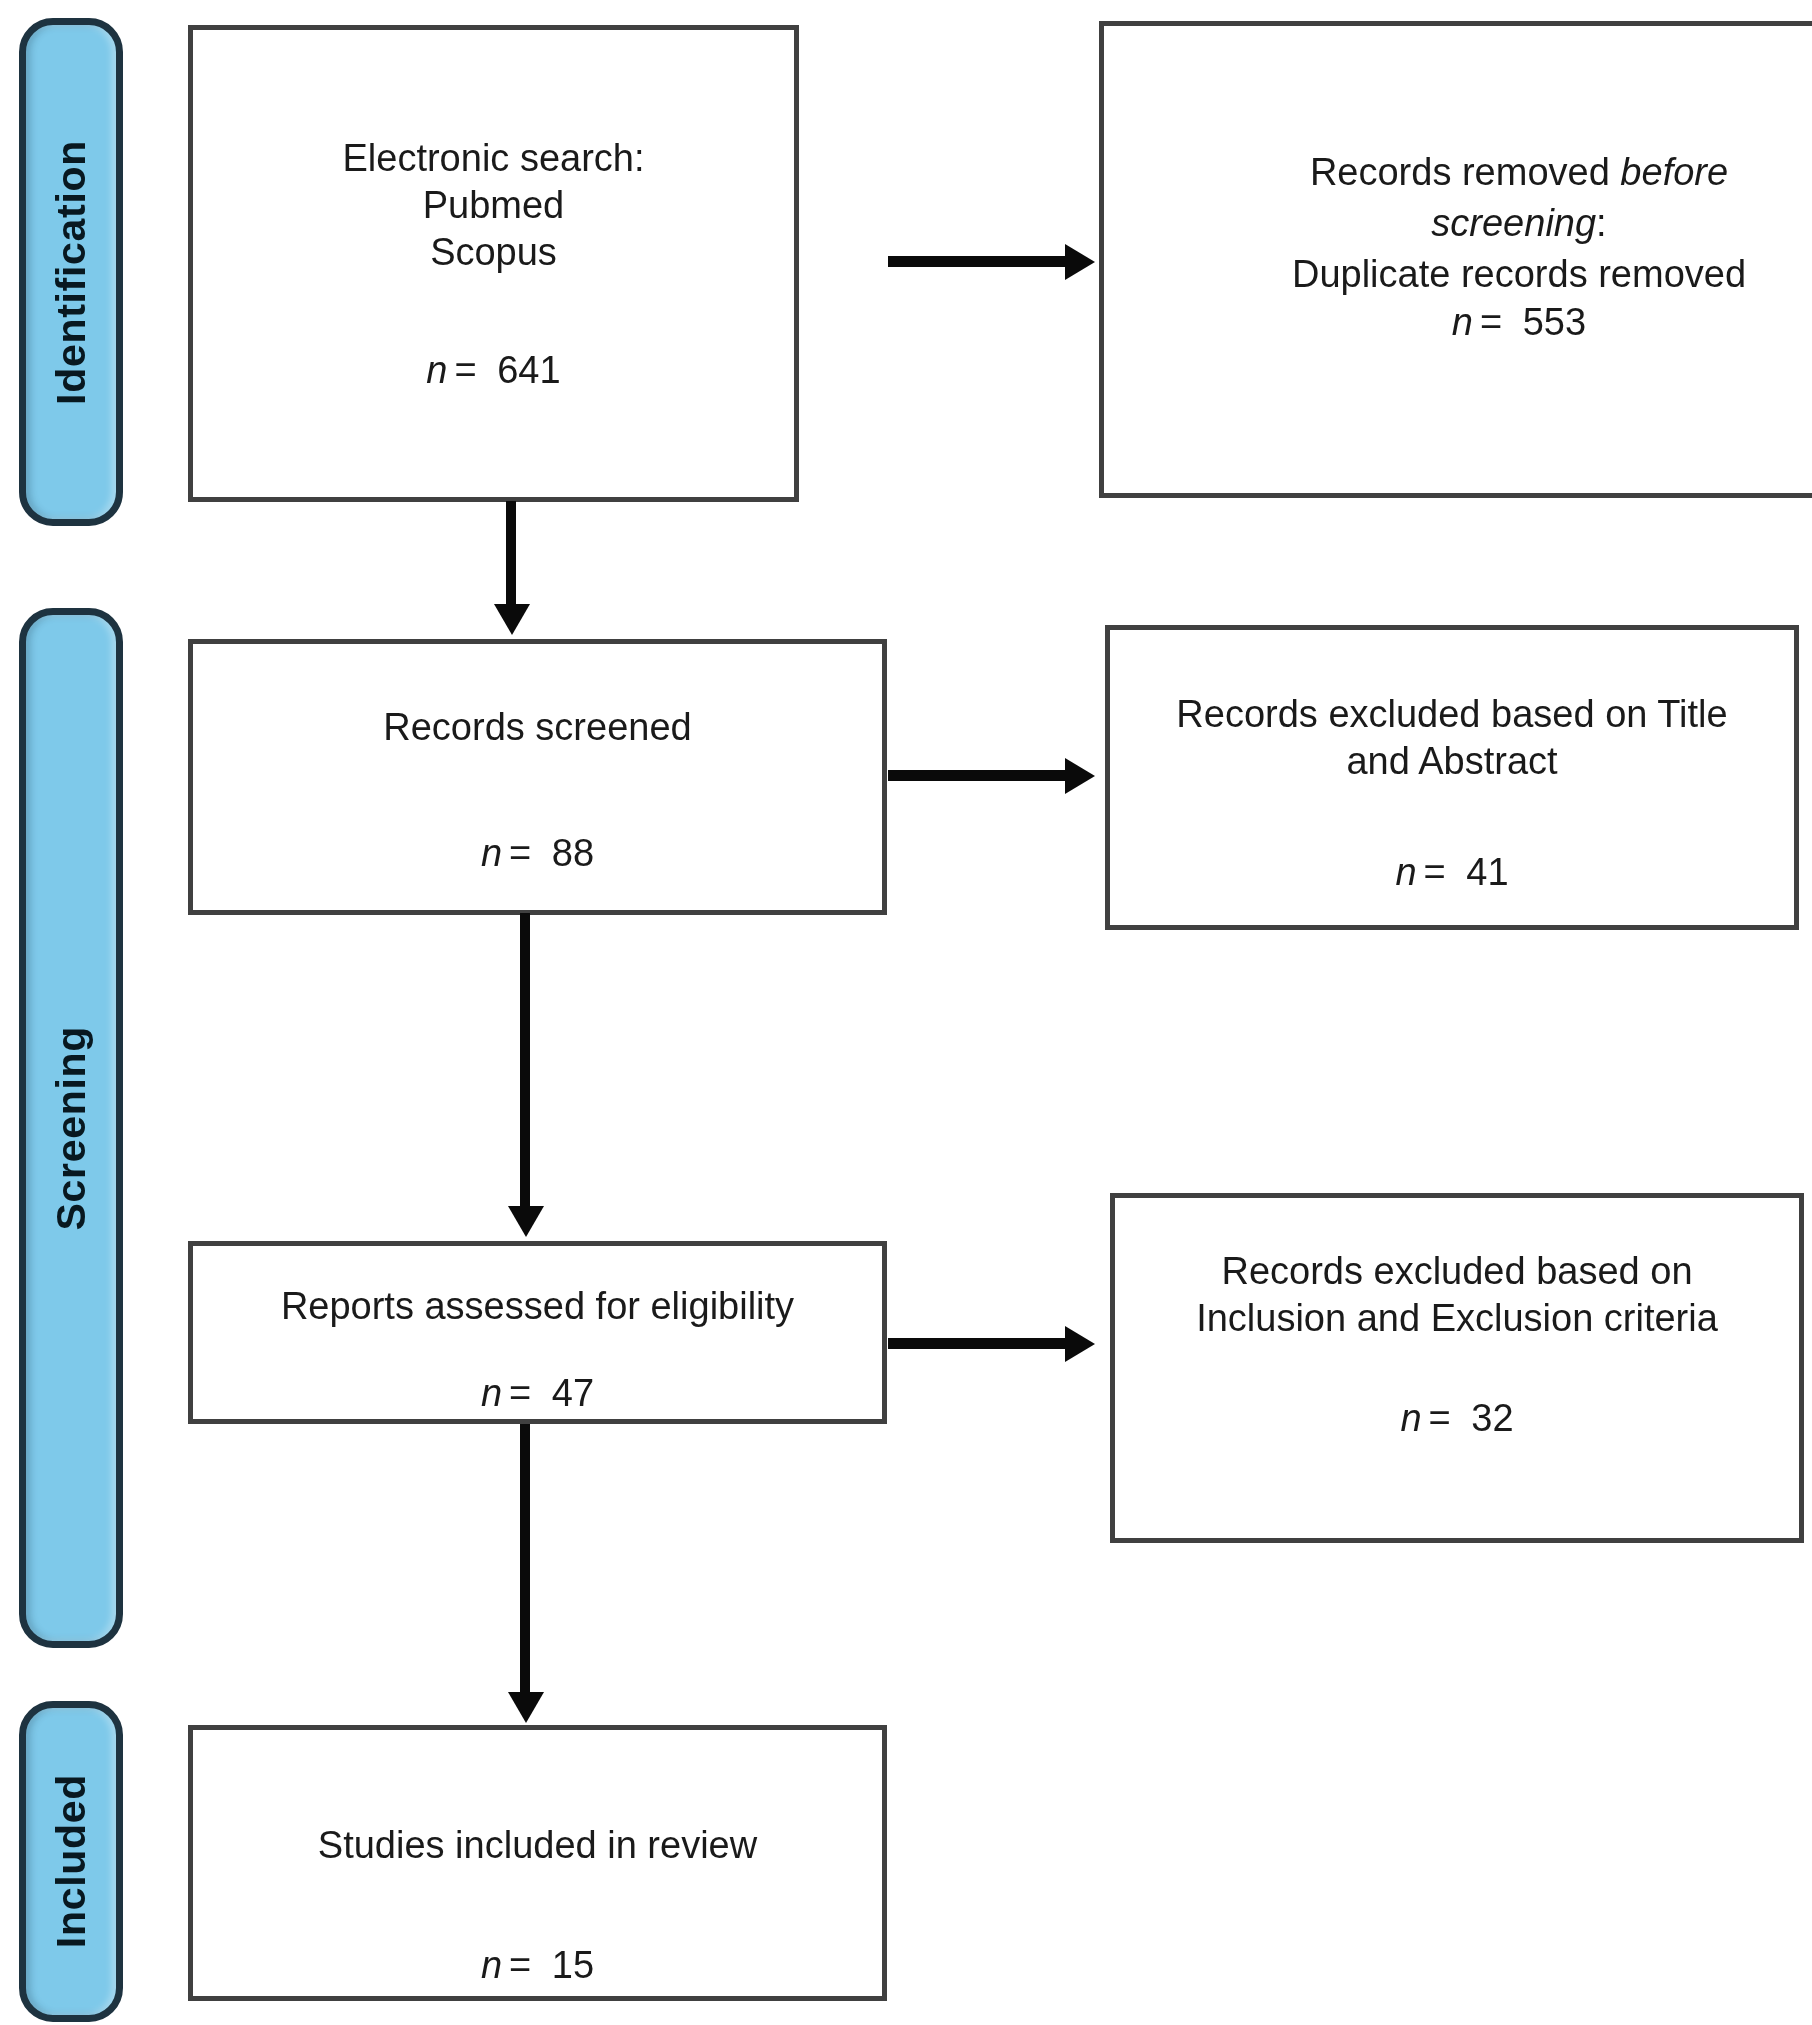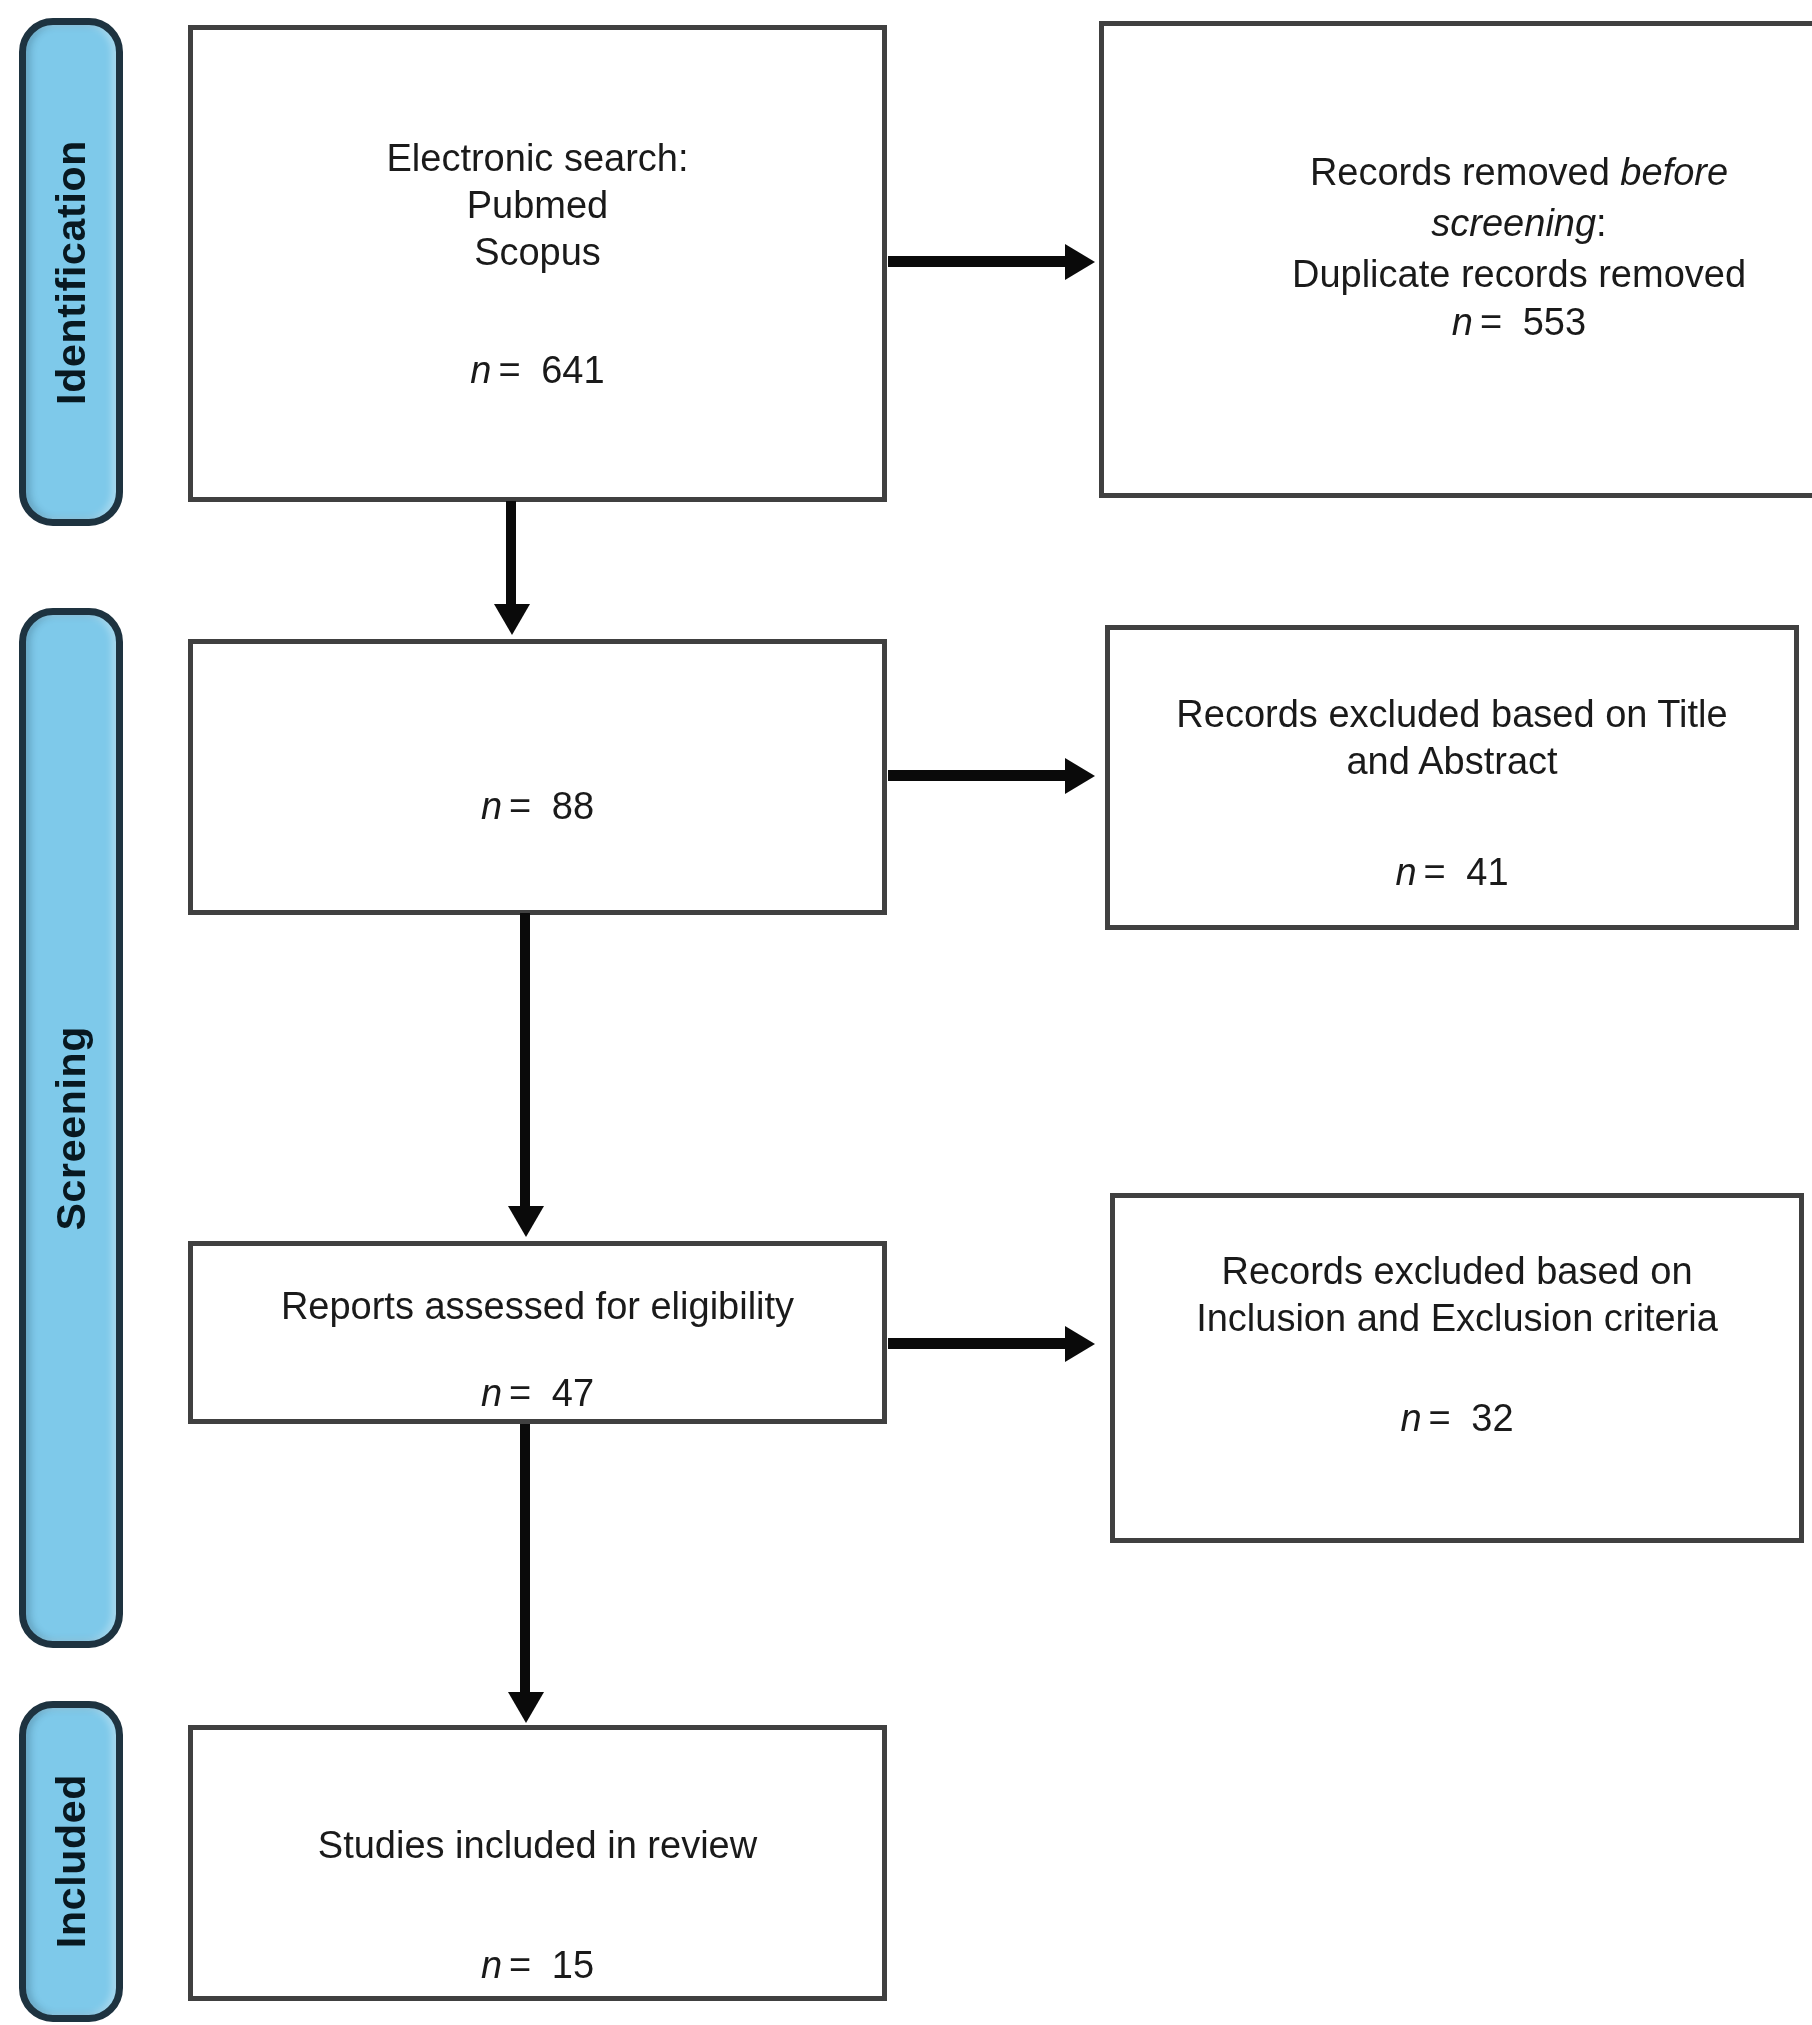--- a/index.html
+++ b/index.html
@@ -107,21 +107,21 @@
   <div class="stage" style="top:18px; height:508px;">
     <span class="stage-label">Identification</span>
   </div>
   <div class="stage" style="top:608px; height:1040px;">
     <span class="stage-label">Screening</span>
   </div>
   <div class="stage" style="top:1701px; height:321px;">
     <span class="stage-label">Included</span>
   </div>
 
-  <div class="box b-search" style="left:188px; top:25px; width:699px; height:477px;">
+  <div class="box b-search" style="left:188px; top:25px; width:611px; height:477px;">
     <div class="line">Electronic search:</div>
     <div class="line">Pubmed</div>
     <div class="line">Scopus</div>
     <div class="n-line">
       <span class="n-sym">n</span><span class="n-val">= 641</span>
     </div>
   </div>
 
   <div class="box b-removed" style="left:1099px; top:21px; width:840px; height:477px;">
     <div class="line">
@@ -130,20 +130,21 @@
     <div class="line">
       <span class="it">screening</span><span>:</span>
     </div>
     <div class="line">Duplicate records removed</div>
     <div class="n-line">
       <span class="n-sym">n</span><span class="n-val">= 553</span>
     </div>
   </div>
 
   <div class="box b-screened" style="left:188px; top:639px; width:699px; height:276px;">
+    <div class="line">Records screened</div>
     <div class="n-line">
       <span class="n-sym">n</span><span class="n-val">= 88</span>
     </div>
   </div>
 
   <div class="box b-excl-ta" style="left:1105px; top:625px; width:694px; height:305px;">
     <div class="line">Records excluded based on Title</div>
     <div class="line">and Abstract</div>
     <div class="n-line">
       <span class="n-sym">n</span><span class="n-val">= 41</span>

